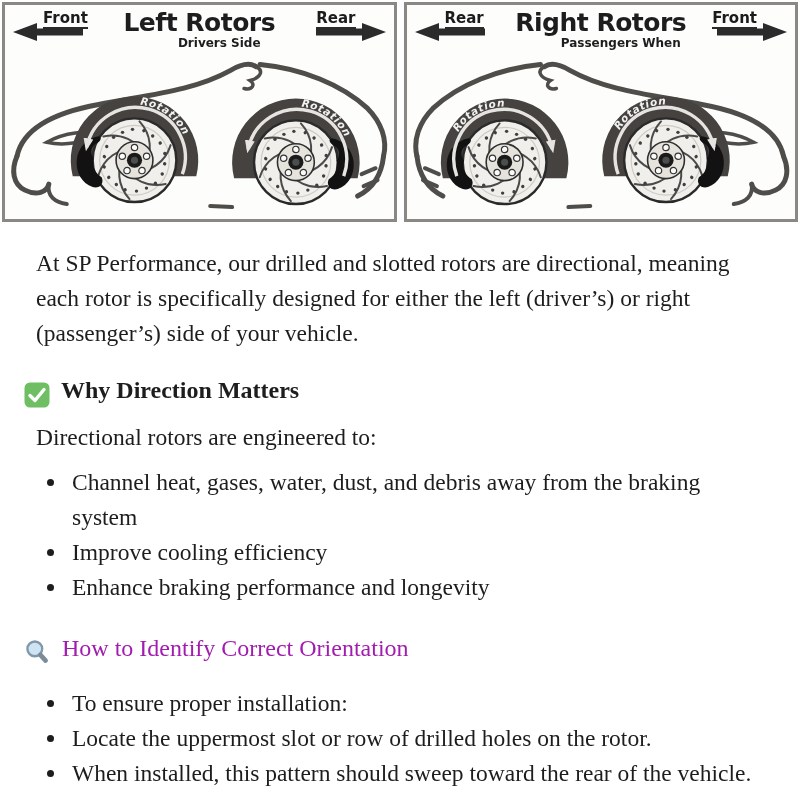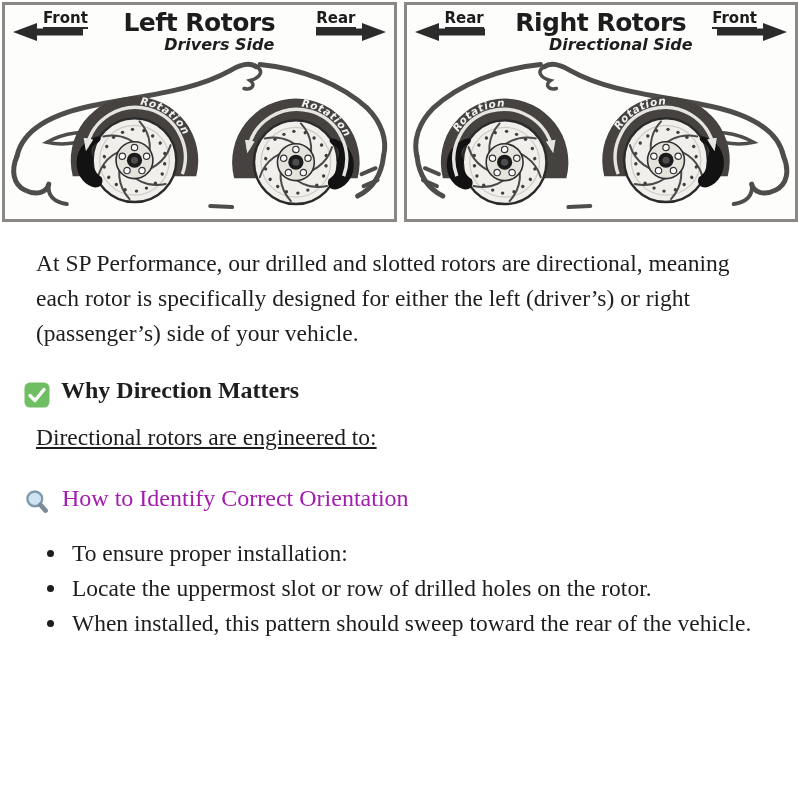--- a/index.html
+++ b/index.html
@@ -5,42 +5,42 @@
   html,body{margin:0;padding:0;background:#ffffff;}
   .page{width:800px;height:800px;background:#ffffff;overflow:hidden;
         font-family:"Liberation Serif",serif;color:#1d1d1d;}
 
   
   .diagram{display:flex;gap:7px;padding:2px 2px 0 2px;box-sizing:border-box;height:222px;}
   .panel{flex:1;border:3px solid #8a8784;position:relative;background:#fdfdfc;box-sizing:border-box;}
   .panel-header{position:relative;height:52px;font-family:"DejaVu Sans",sans-serif;}
   .titles{position:absolute;left:0;right:0;top:5px;text-align:center;line-height:1.05;}
   .panel-title{font-size:25px;font-weight:bold;letter-spacing:-0.5px;}
-  .panel-sub{font-size:16px;font-weight:bold;font-style:italic;margin-top:1px;margin-left:40px;}
+  .panel-sub{font-size:12px;font-weight:bold;margin-top:1px;margin-left:40px;}
   .dir{position:absolute;top:4px;width:112px;height:34px;}
   .dir.left{left:8px;}
   .dir.right{right:8px;}
   .dir-text{position:absolute;top:0;font-size:15px;font-weight:bold;color:#1c1c1c;
             border-bottom:2.5px solid #2b2b2b;padding-bottom:0px;}
   .dir.left .dir-text{left:30px;}
   .dir.right .dir-text{right:30px;}
   .harrow{position:absolute;top:13px;}
   .dir.left .harrow{left:0;}
   .dir.right .harrow{right:0;}
   .car-svg{position:absolute;left:0;right:0;bottom:1px;width:100%;height:158px;display:block;}
   .rot-text{font-family:"DejaVu Sans",sans-serif;font-size:10.5px;font-weight:bold;
             font-style:italic;fill:#f2f2f2;letter-spacing:0.8px;}
 
   
   .content{padding:12px 34px 0 24px;font-size:23.5px;line-height:35px;}
   .content p{margin:12px 0 0 12px;}
   h2{font-size:24px;margin:22px 0 0 0;display:flex;align-items:flex-end;gap:11px;line-height:35px;}
   h2.green-head{font-weight:bold;}
   h2.plain-head{font-weight:normal;color:#a21caf;margin-top:26px;}
-  .lead{margin-top:20px;text-decoration:underline;}
+  .lead{margin-top:20px;}
   ul{margin:10px 0 0 0;padding-left:44px;}
   ul.second{margin-top:20px;font-family:Liberation Serif, serif;}
   li{padding-left:4px;padding-right:8px;}
   .emoji{display:inline-flex;flex:0 0 auto;}
 </style>
 </head>
 <body>
 
 <svg width="0" height="0" style="position:absolute" aria-hidden="true">
   <defs>
@@ -151,21 +151,21 @@
     <div class="panel">
       <div class="panel-header">
         <div class="dir left">
           <svg class="harrow" width="70" height="20" viewBox="0 0 70 20">
             <polygon points="0,10 24,1 24,6.5 70,6.5 70,13.5 24,13.5 24,19" fill="#2b2b2b"></polygon>
           </svg>
           <span class="dir-text">Rear</span>
         </div>
         <div class="titles">
           <div class="panel-title">Right Rotors</div>
-          <div class="panel-sub">Directional Side</div>
+          <div class="panel-sub">Passengers When</div>
         </div>
         <div class="dir right">
           <span class="dir-text">Front</span>
           <svg class="harrow" width="70" height="20" viewBox="0 0 70 20">
             <polygon points="70,10 46,1 46,6.5 0,6.5 0,13.5 46,13.5 46,19" fill="#2b2b2b"></polygon>
           </svg>
         </div>
       </div>
       <svg class="car-svg" viewBox="0 0 390 158" preserveAspectRatio="xMidYMax meet">
         <g transform="translate(390,0) scale(-1,1)">
@@ -196,20 +196,25 @@
         <svg width="26" height="26" viewBox="0 0 26 26">
           <rect x="0.5" y="0.5" width="25" height="25" rx="5.5" fill="#6fbe63"></rect>
           <path d="M6,13.5 L11,18.5 L20,7.5" stroke="#ffffff" stroke-width="3.4" fill="none" stroke-linecap="round" stroke-linejoin="round"></path>
         </svg>
       </span>
       <span>Why Direction Matters</span>
     </h2>
 
     <p class="lead">Directional rotors are engineered to:</p>
 
+    <ul>
+      <li>Channel heat, gases, water, dust, and debris away from the braking system</li>
+      <li>Improve cooling efficiency</li>
+      <li>Enhance braking performance and longevity</li>
+    </ul>
 
     <h2 class="plain-head">
       <span class="emoji">
         <svg width="27" height="27" viewBox="0 0 30 30">
           <circle cx="12" cy="11" r="8.2" fill="#cfe4f3" stroke="#7f99ab" stroke-width="2.6"></circle>
           <line x1="18.2" y1="17.6" x2="24" y2="24" stroke="#7b8b98" stroke-width="5.2" stroke-linecap="round"></line>
         </svg>
       </span>
       <span>How to Identify Correct Orientation</span>
     </h2>

